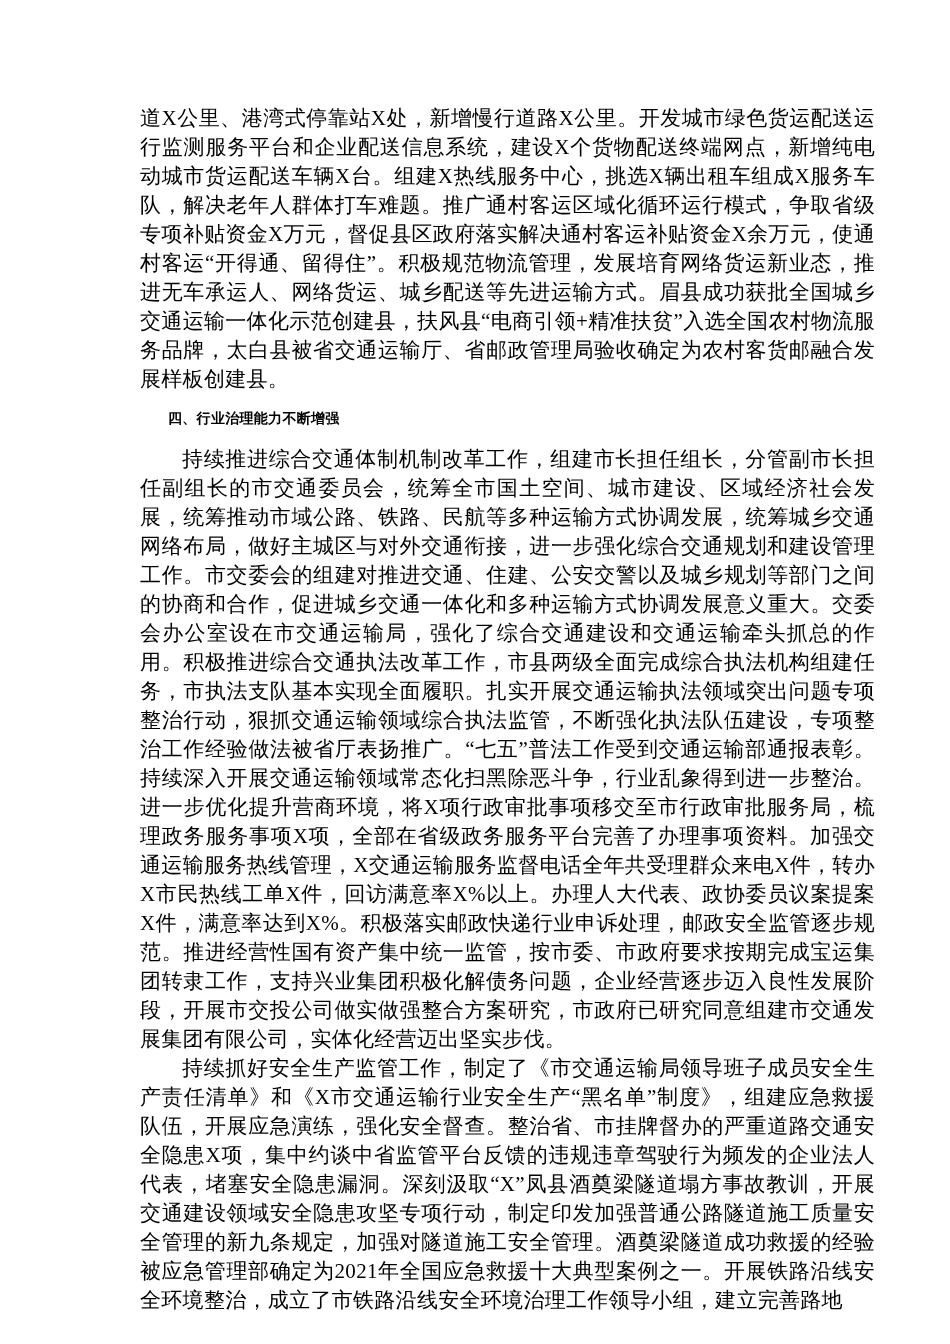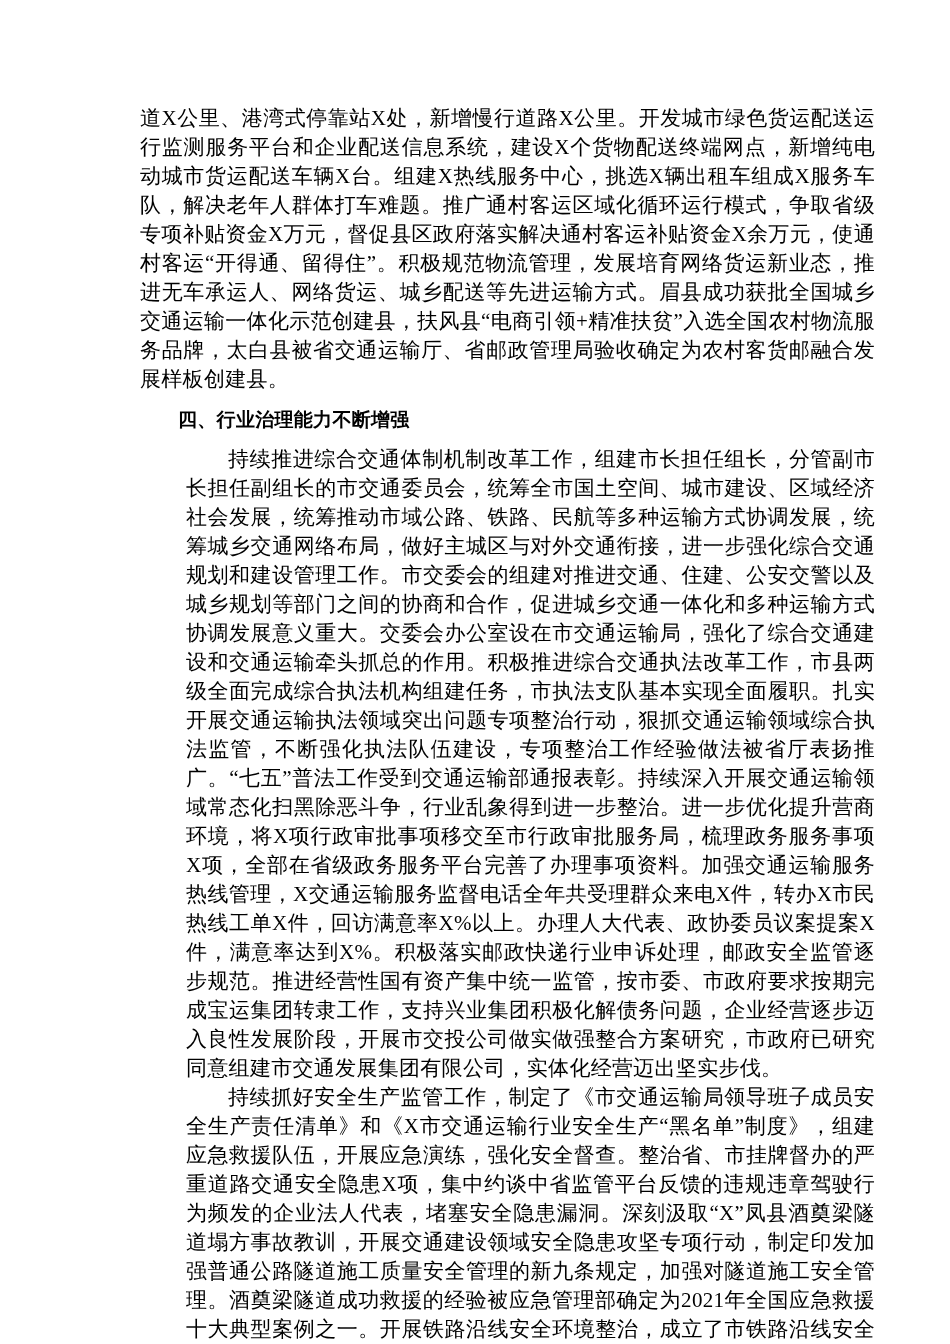--- a/index.html
+++ b/index.html
@@ -26,29 +26,29 @@
     font-size: 21px;
     line-height: 29px;
     text-align: justify;
     text-justify: inter-ideograph;
     margin: 0;
     letter-spacing: 0.3px;
     word-break: break-all;
   }
   .para.indent {
     text-indent: 2em;
-    margin-left: 46px;
   }
   .heading {
-    font-size: 19px;
+    font-size: 14px;
     line-height: 29px;
     font-weight: bold;
     text-indent: 2em;
     margin: 11px 0 11px 0;
     letter-spacing: 0.3px;
+    font-family: Liberation Mono, monospace;
   }
 </style>
 </head>
 <body>
 
 <div class="page">
 
   <p class="para">道X公里、港湾式停靠站X处，新增慢行道路X公里。开发城市绿色货运配送运行监测服务平台和企业配送信息系统，建设X个货物配送终端网点，新增纯电动城市货运配送车辆X台。组建X热线服务中心，挑选X辆出租车组成X服务车队，解决老年人群体打车难题。推广通村客运区域化循环运行模式，争取省级专项补贴资金X万元，督促县区政府落实解决通村客运补贴资金X余万元，使通村客运“开得通、留得住”。积极规范物流管理，发展培育网络货运新业态，推进无车承运人、网络货运、城乡配送等先进运输方式。眉县成功获批全国城乡交通运输一体化示范创建县，扶风县“电商引领+精准扶贫”入选全国农村物流服务品牌，太白县被省交通运输厅、省邮政管理局验收确定为农村客货邮融合发展样板创建县。</p>
 
   <h3 class="heading">四、行业治理能力不断增强</h3>

